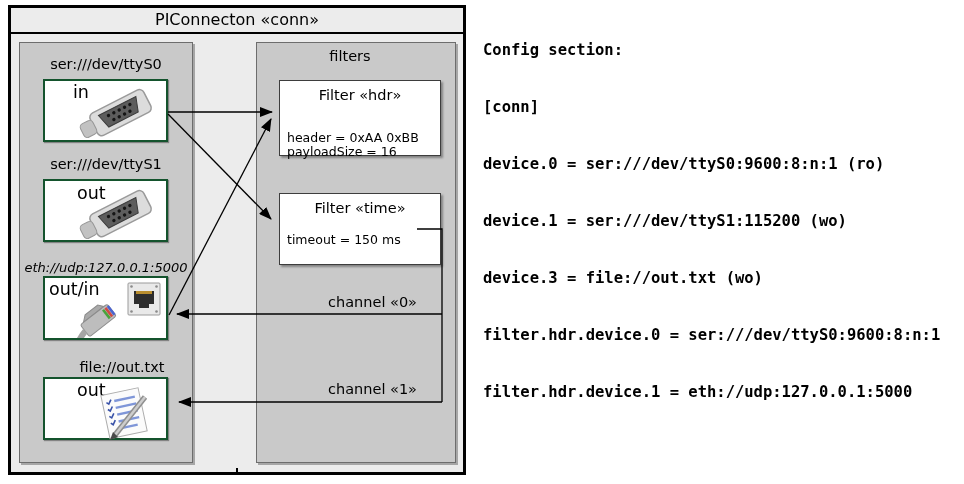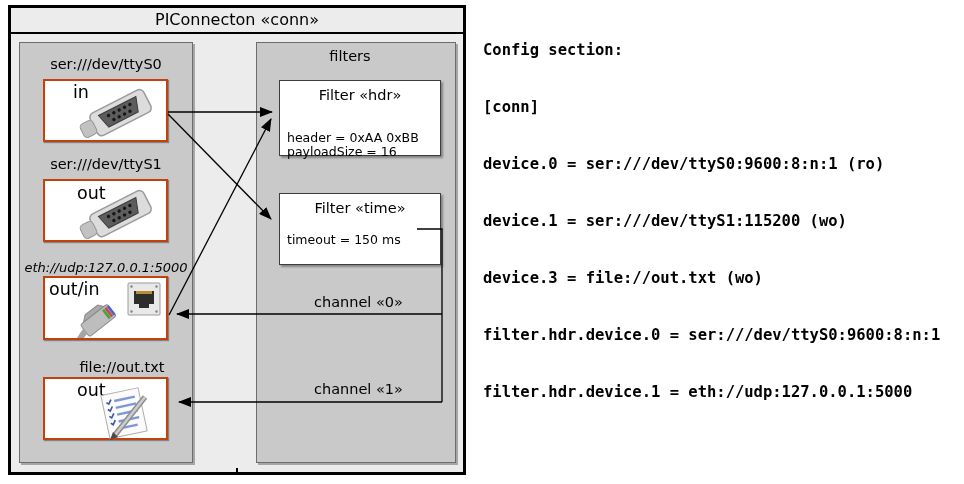--- a/index.html
+++ b/index.html
@@ -27,36 +27,36 @@
   }
   .panel-left{left:19px;top:42px;width:174px;height:421px;}
   .panel-filters{left:256px;top:42px;width:200px;height:421px;}
   .filters-title{position:absolute;left:0;top:5px;width:186px;text-align:center;font-size:14.5px;}
 
   
   .dev-label{left:19px;width:174px;text-align:center;font-size:14.5px;}
   .dev-label.small{font-size:13px;}
   .dev-box{
     left:43px;width:125px;box-sizing:border-box;background:#fff;
-    border:2px solid #c2410c;box-shadow:1px 1px 1px rgba(0,0,0,0.35);
+    border:2px solid #14532d;box-shadow:1px 1px 1px rgba(0,0,0,0.35);
   }
   .dir-label{position:absolute;font-size:17.5px;line-height:20px;}
 
   
   .filter-box{
     left:279px;width:162px;box-sizing:border-box;background:#fff;
     border:1px solid #3d3d3d;box-shadow:2px 2px 2px rgba(0,0,0,0.35);
   }
   .filter-title{text-align:center;font-size:14.5px;margin-top:6px;}
   .filter-attrs{font-size:12.5px;line-height:14px;margin-left:7px;}
   .filter-box.hdr .filter-attrs{margin-top:28px;}
   .filter-box.time .filter-attrs{margin-top:17px;}
 
   
-  .chan-label{left:300px;width:117px;text-align:center;font-size:14.5px;}
+  .chan-label{left:300px;width:117px;text-align:right;font-size:14.5px;}
 
   
   .wires{left:0;top:0;pointer-events:none;z-index:60;}
 
   
   .config{
     left:483px;top:3px;width:480px;
     font-family:"DejaVu Sans Mono",monospace;font-weight:bold;
     font-size:15.5px;line-height:19px;white-space:pre;
   }

